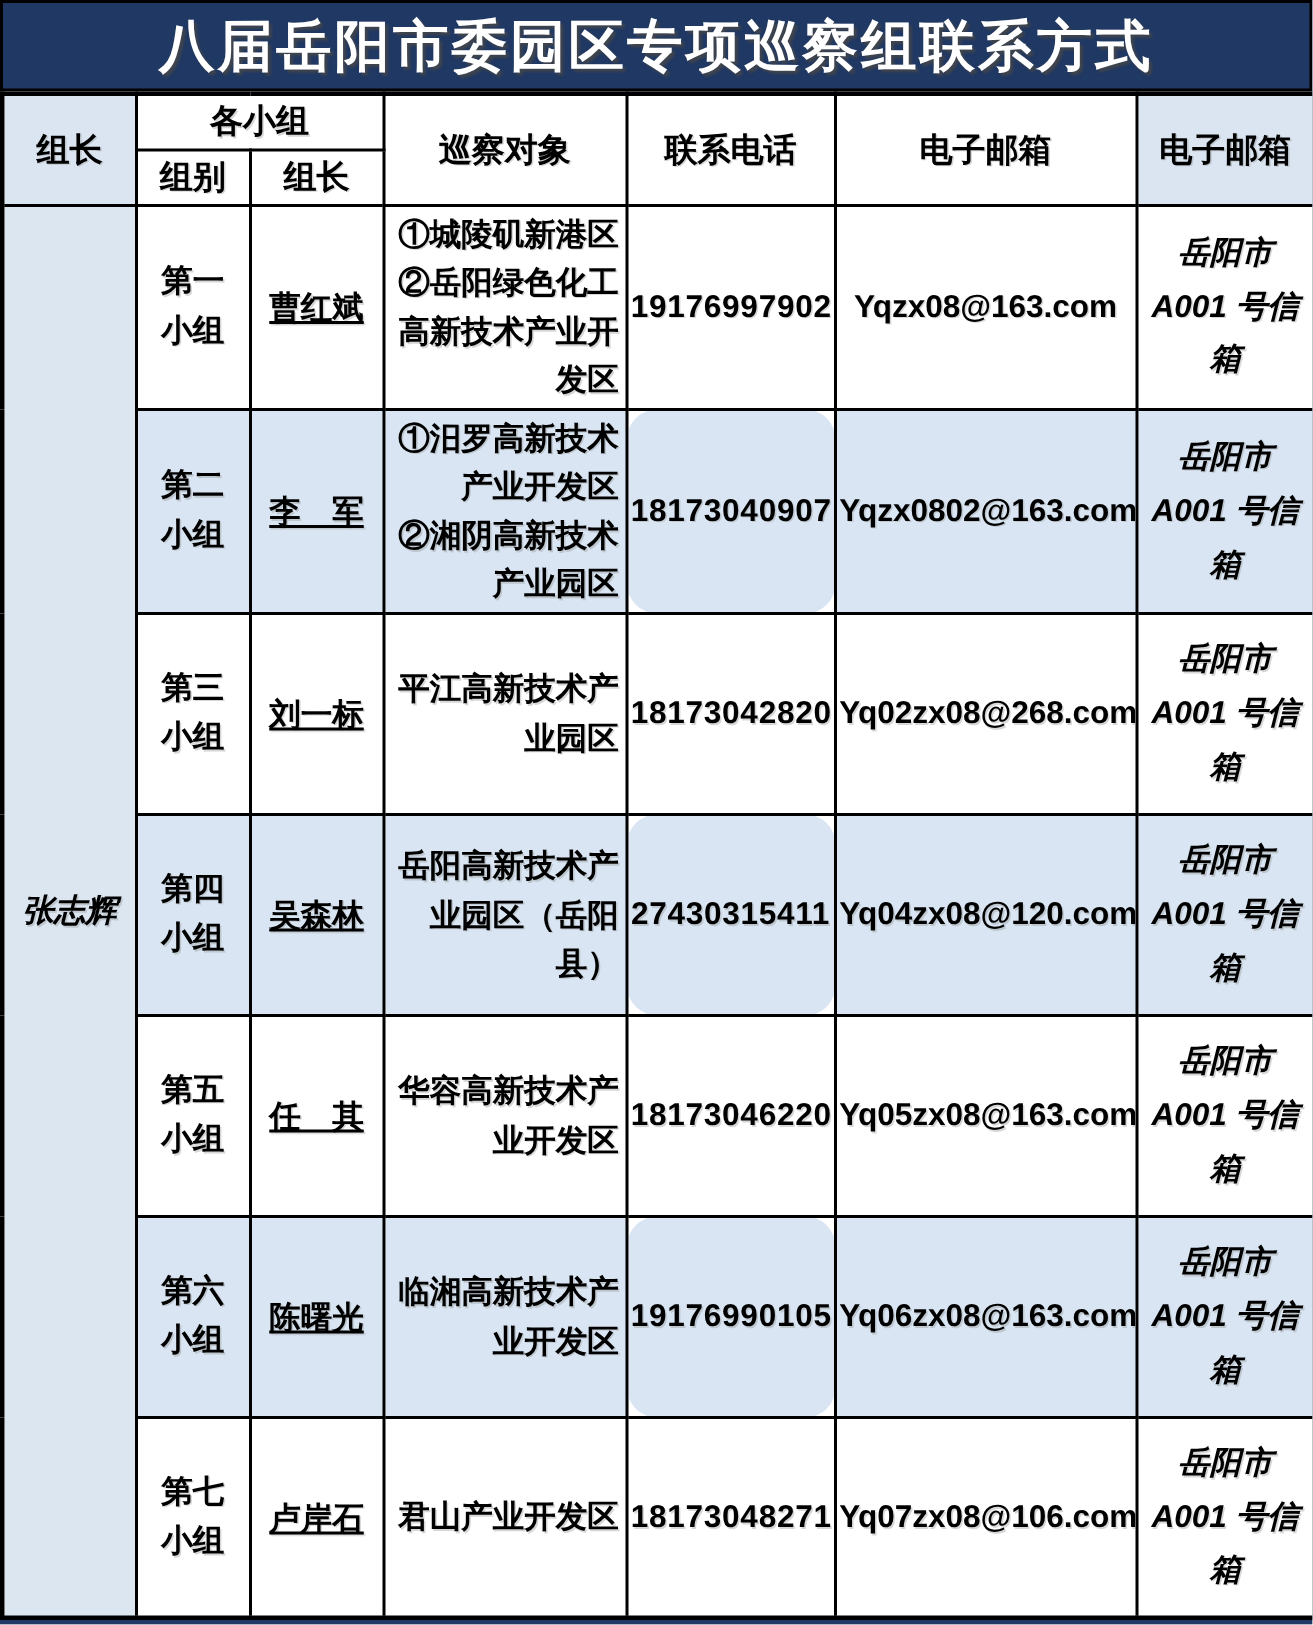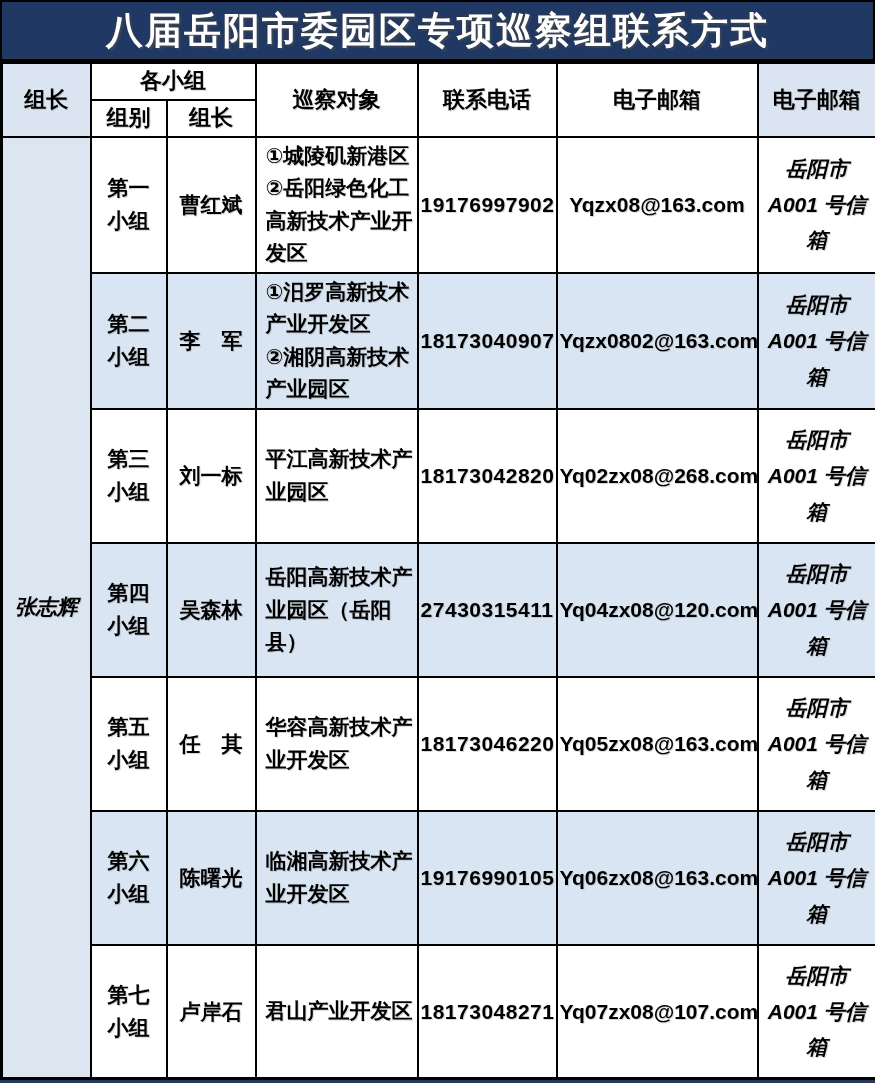--- a/index.html
+++ b/index.html
@@ -56,28 +56,29 @@
     height: 37px;
     background: #ffffff;
   }
   .blue { background: #dbe5f1 !important; }
   tr.data-row { height: 134px; }
   tr.data-row td { background: #ffffff; font-size: 21px; }
   tr.data-row.alt td { background: #d9e5f2; }
   td.c-overall { background: #dce6f1 !important; font-size: 22px; font-style: italic; }
   .pre { white-space: pre-line; }
   td.c-group { line-height: 1.55; text-align: center; }
-  td.c-leader { font-size: 21.5px; }
+  td.c-leader { font-size: 21.5px; text-decoration: underline; }
   td.c-target {
-    text-align: left;
+    text-align: right;
     padding-left: 9px;
     padding-right: 4px;
     line-height: 1.55;
-  }
-  td.c-phone { font-size: 21.5px; letter-spacing: 0.5px; }
+    font-family: Liberation Serif, serif;
+  }
+  td.c-phone { font-size: 21.5px; letter-spacing: 0.5px; border-radius: 20px; }
   td.c-email { font-size: 21px; }
   td.c-mail { font-size: 20.5px; line-height: 1.7; font-style: italic; }
   .bottom-bar { flex: 1; background: #1f3864; }
 </style>
 </head>
 <body>
 
 <div class="page">
 
   <div class="title-bar">
@@ -190,21 +191,21 @@
 A001 号信
 箱</td>
       </tr>
 
       <tr class="data-row">
         <td class="c-group pre">第七
 小组</td>
         <td class="c-leader">卢岸石</td>
         <td class="c-target pre">君山产业开发区</td>
         <td class="c-phone">18173048271</td>
-        <td class="c-email">Yq07zx08@107.com</td>
+        <td class="c-email">Yq07zx08@106.com</td>
         <td class="c-mail pre">岳阳市
 A001 号信
 箱</td>
       </tr>
     </tbody>
   </table>
 
   <div class="bottom-bar"></div>
 
 </div>

